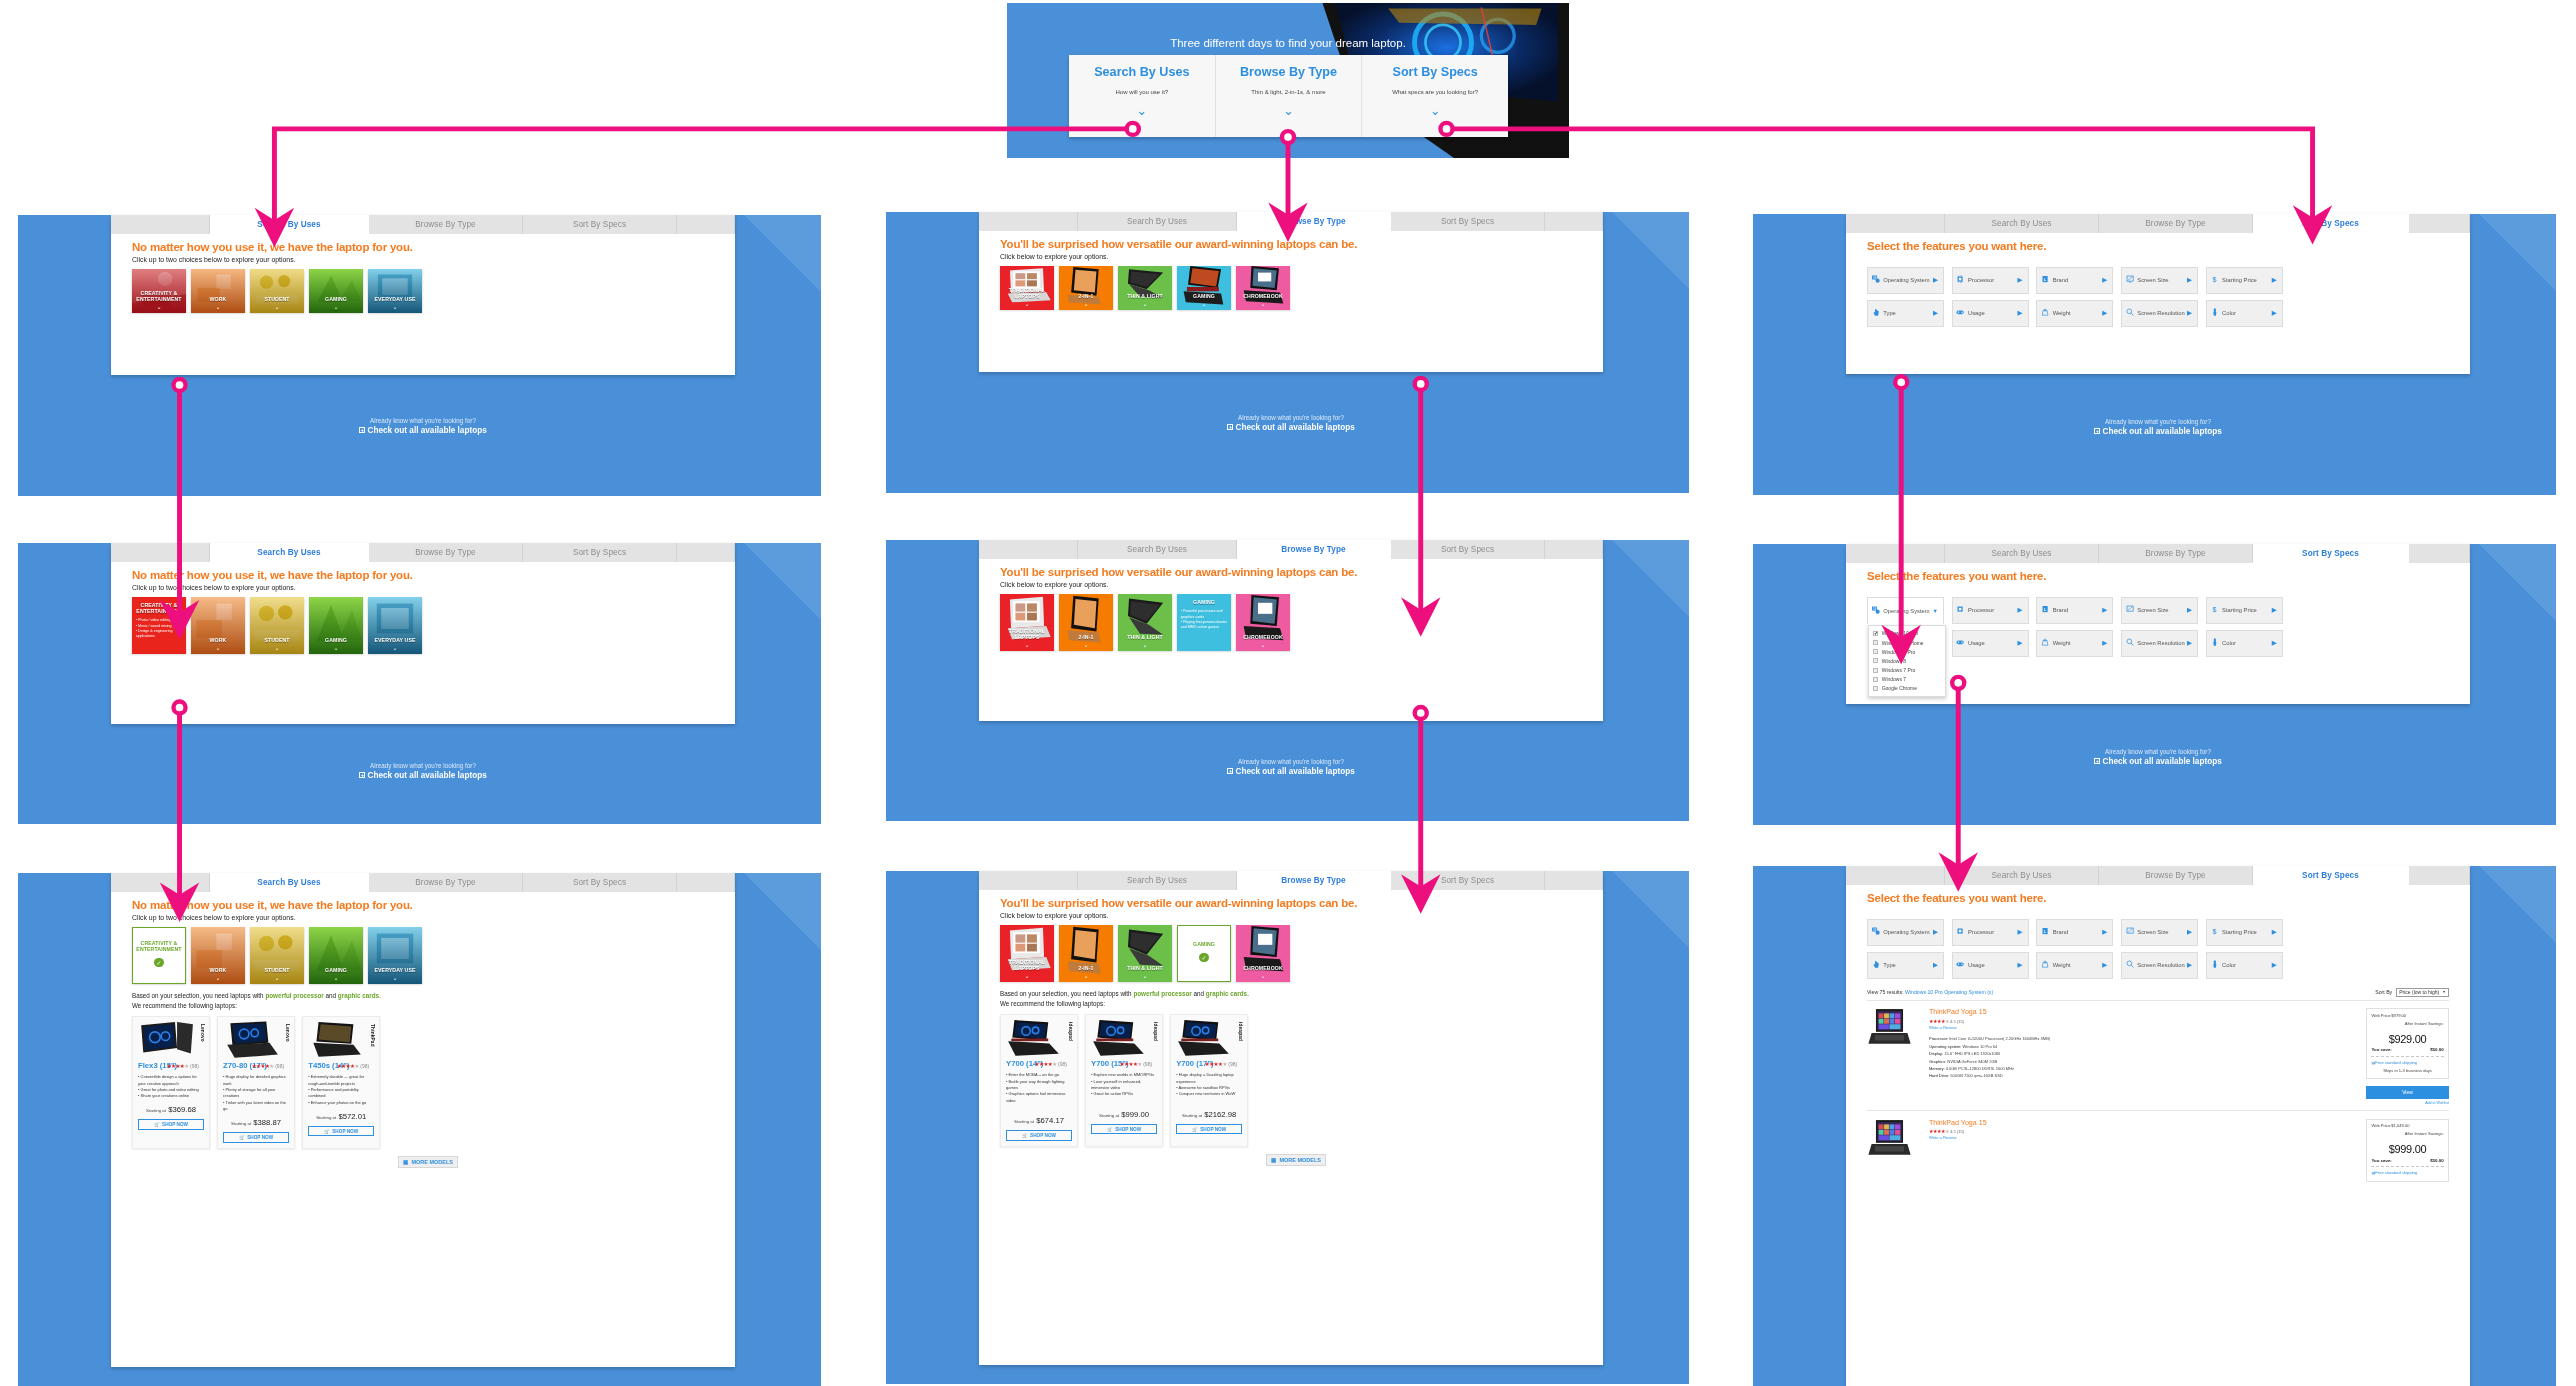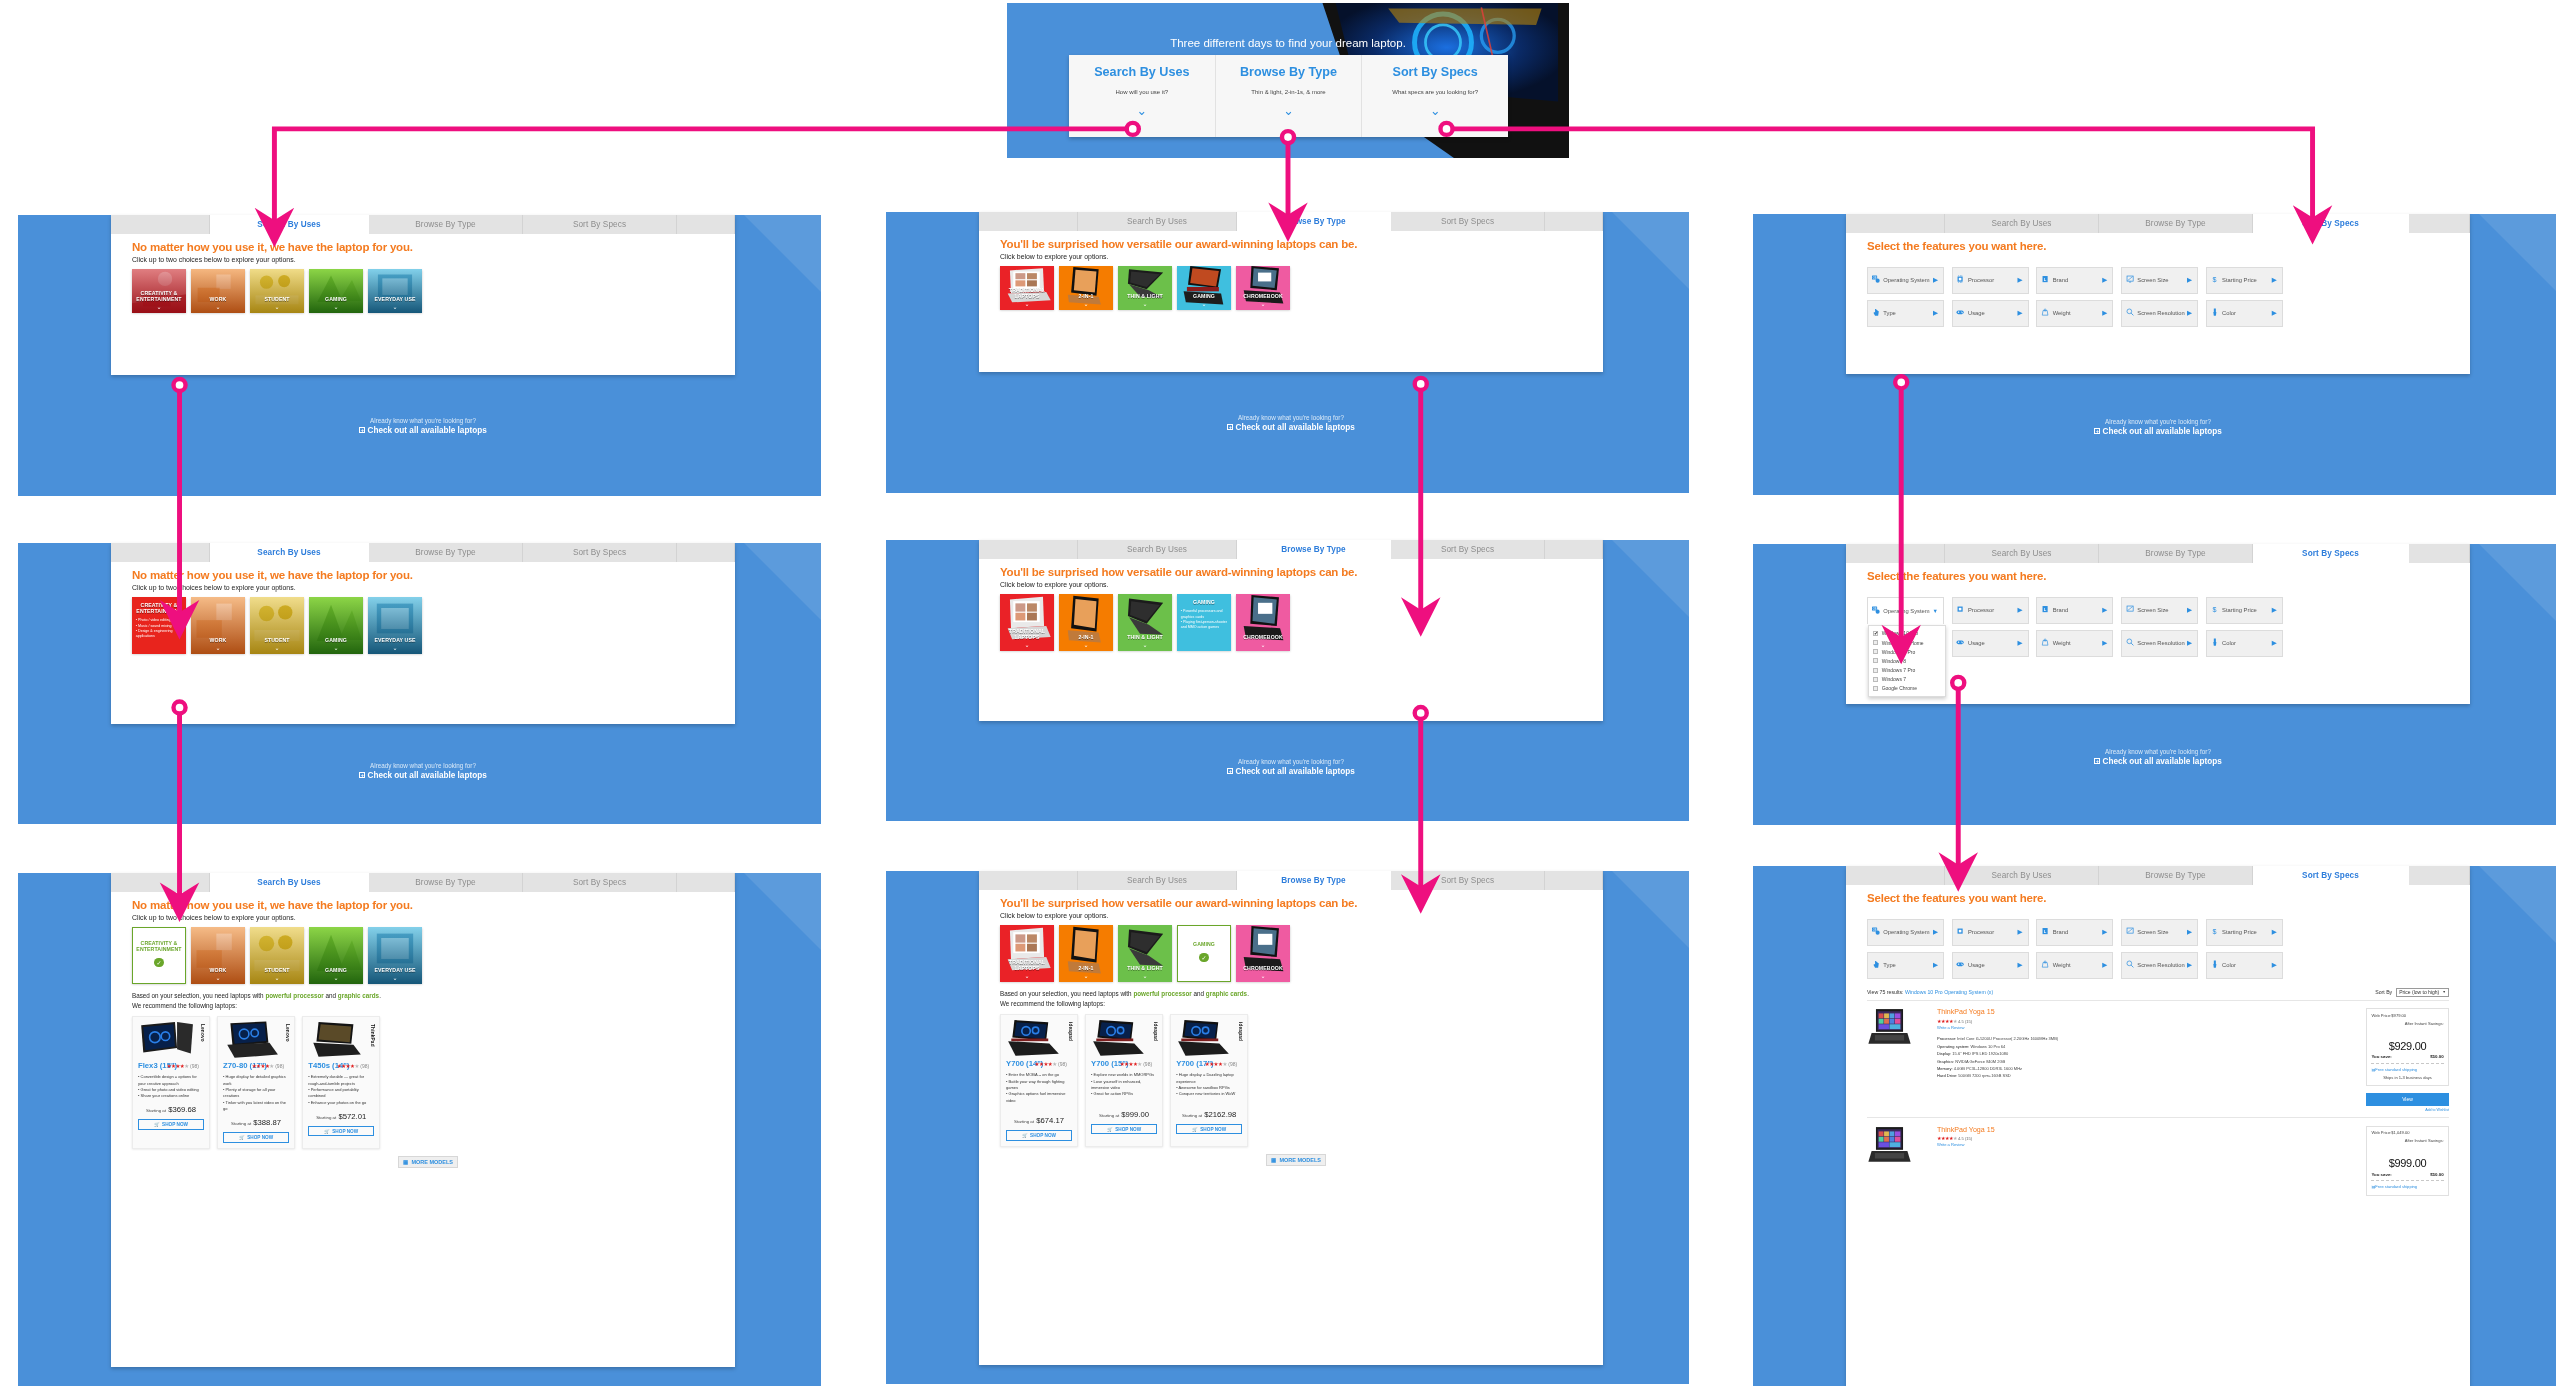--- a/index.html
+++ b/index.html
@@ -112,35 +112,35 @@
         display:flex; align-items:center; justify-content:center; gap:3.3px;
         color:#2d8fe0; font-size:5.5px; font-weight:bold;}
 
   
   .resbar { display:flex; align-items:center; justify-content:space-between; font-size:5.2px; color:#333;
         margin-top:8.8px; padding-bottom:3.3px; }
   .resbar a { color:#2d8fe0; text-decoration:none; }
   .sortby { display:flex; align-items:center; gap:3.3px; }
   .sortsel { border:0.5px solid #9a9a9a; padding:0.5px 8.8px 0.5px 2.7px; font-size:5px; position:relative; background:#fff;}
   .sortsel::after{ content:"▼"; position:absolute; right:2.2px; top:1.1px; font-size:3.3px; color:#333;}
-  .resrow { display:flex; border-top:0.5px solid #e6e6e6; padding:7.1px 0 5.5px 0; gap:25px; }
+  .resrow { display:flex; border-top:0.5px solid #e6e6e6; padding:7.1px 0 5.5px 0; gap:17px; }
   .resimg { width:45px; height:39px; position:relative; flex:0 0 auto;}
   .resmid { flex:1 1 auto; }
   .resmid .rtitle { color:#f47b20; font-size:7.1px; }
   .resmid .rrate { font-size:4.1px; color:#666; margin-top:1.6px;}
   .resmid .rrate .st{color:#e02020;letter-spacing:-0.5px;font-size:5px;}
   .resmid .rrate .stg{color:#b9b9b9;letter-spacing:-0.5px;font-size:5px;}
   .resmid .rwrite { color:#2d8fe0; font-size:4.1px; margin-top:1.1px;}
   .resmid .specline { font-size:4px; color:#444; line-height:1.85; margin-top:5.5px;}
   .resmid .specline b { font-weight:normal; color:#222;}
   .resright { width:83px; flex:0 0 auto; }
   .pricebox { border:0.5px solid #e0e0e0; padding:3.8px 4.4px 5.5px 4.4px; }
   .pricebox .web { font-size:4.1px; color:#444; }
   .pricebox .after { font-size:4.1px; color:#444; text-align:right; margin-top:2.7px;}
-  .pricebox .big { font-size:11px; text-align:center; margin-top:14px; color:#111; letter-spacing:-0.3px;}
+  .pricebox .big { font-size:11px; text-align:center; margin-top:7px; color:#111; letter-spacing:-0.3px;}
   .pricebox .save { display:flex; justify-content:space-between; font-size:4.4px; font-weight:bold; color:#222; margin-top:2.7px;}
   .pricebox .dash { border-top:0.5px dashed #c8c8c8; margin:3.3px 0; }
   .pricebox .ship { color:#2d8fe0; font-size:4.1px; }
   .pricebox .days { font-size:4.1px; color:#444; text-align:center; margin-top:2.7px;}
   .viewbtn { background:#2d8fe0; color:#fff; height:12.6px; display:flex; align-items:center; justify-content:center;
         font-size:5px; margin-top:7.1px;}
   .wish { text-align:right; color:#2d8fe0; font-size:3.6px; margin-top:2.2px;}
 
   
   .hero { position:absolute; left:1007px; top:3.3px; width:562px; height:155px; background:#4a90d9; overflow:hidden; }

